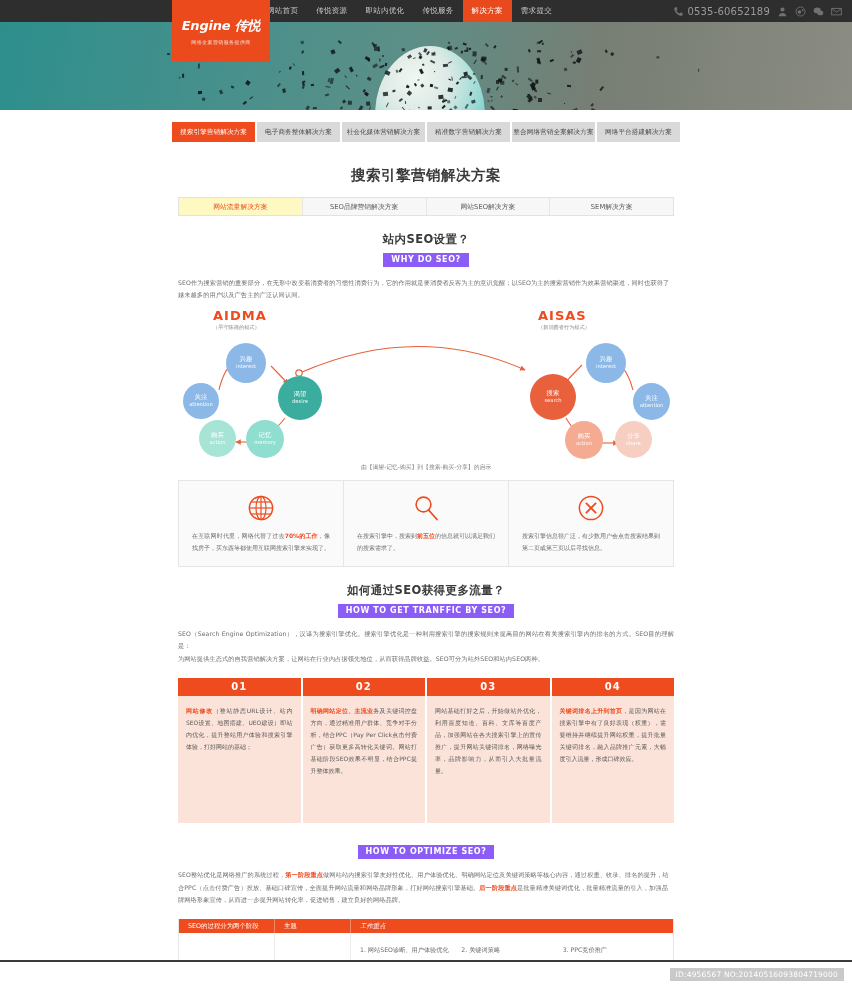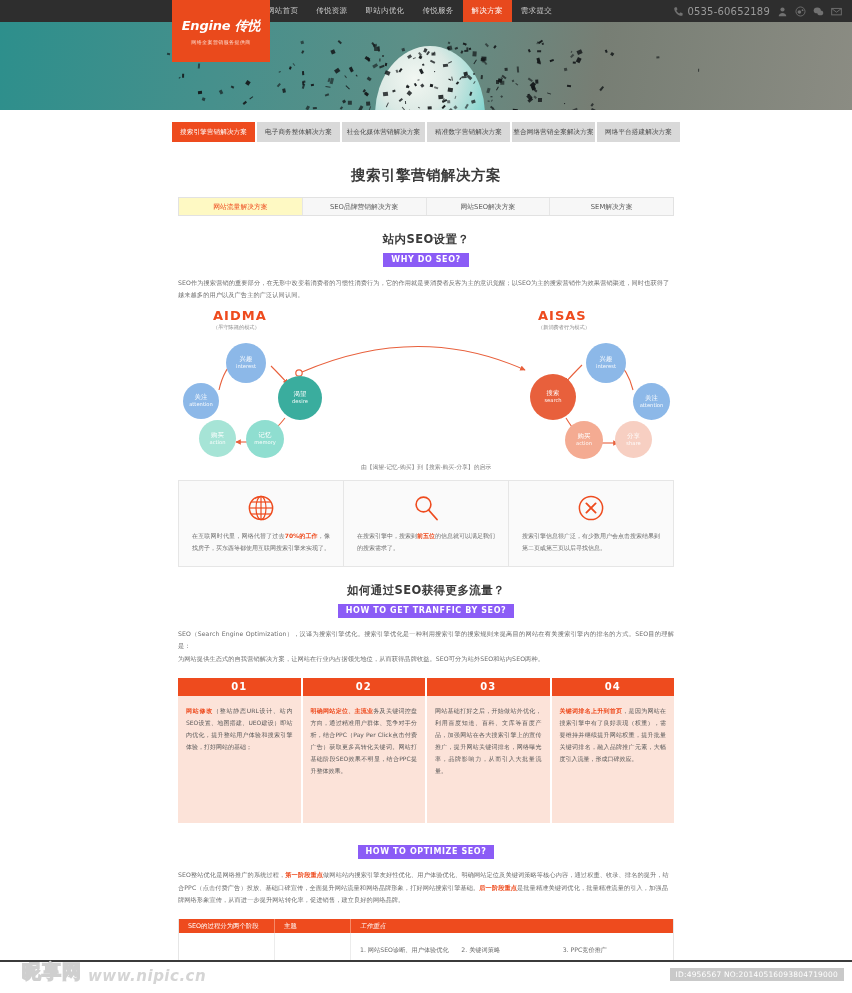--- a/index.html
+++ b/index.html
@@ -624,20 +624,16 @@
             <div class="pt">7. 品牌口碑直传推广</div>
           </div>
         </div>
       </div>
 
     </div>
 
   </div>
 
   <div class="wm-bar">
-    <div class="wm-logo">
-      <span class="wm-cn">昵享网</span>
-      <span class="wm-url">www.nipic.cn</span>
-    </div>
     <div class="wm-id">ID:4956567 NO:20140516093804719000</div>
   </div>
 
 </div>
 
 </body></html>

